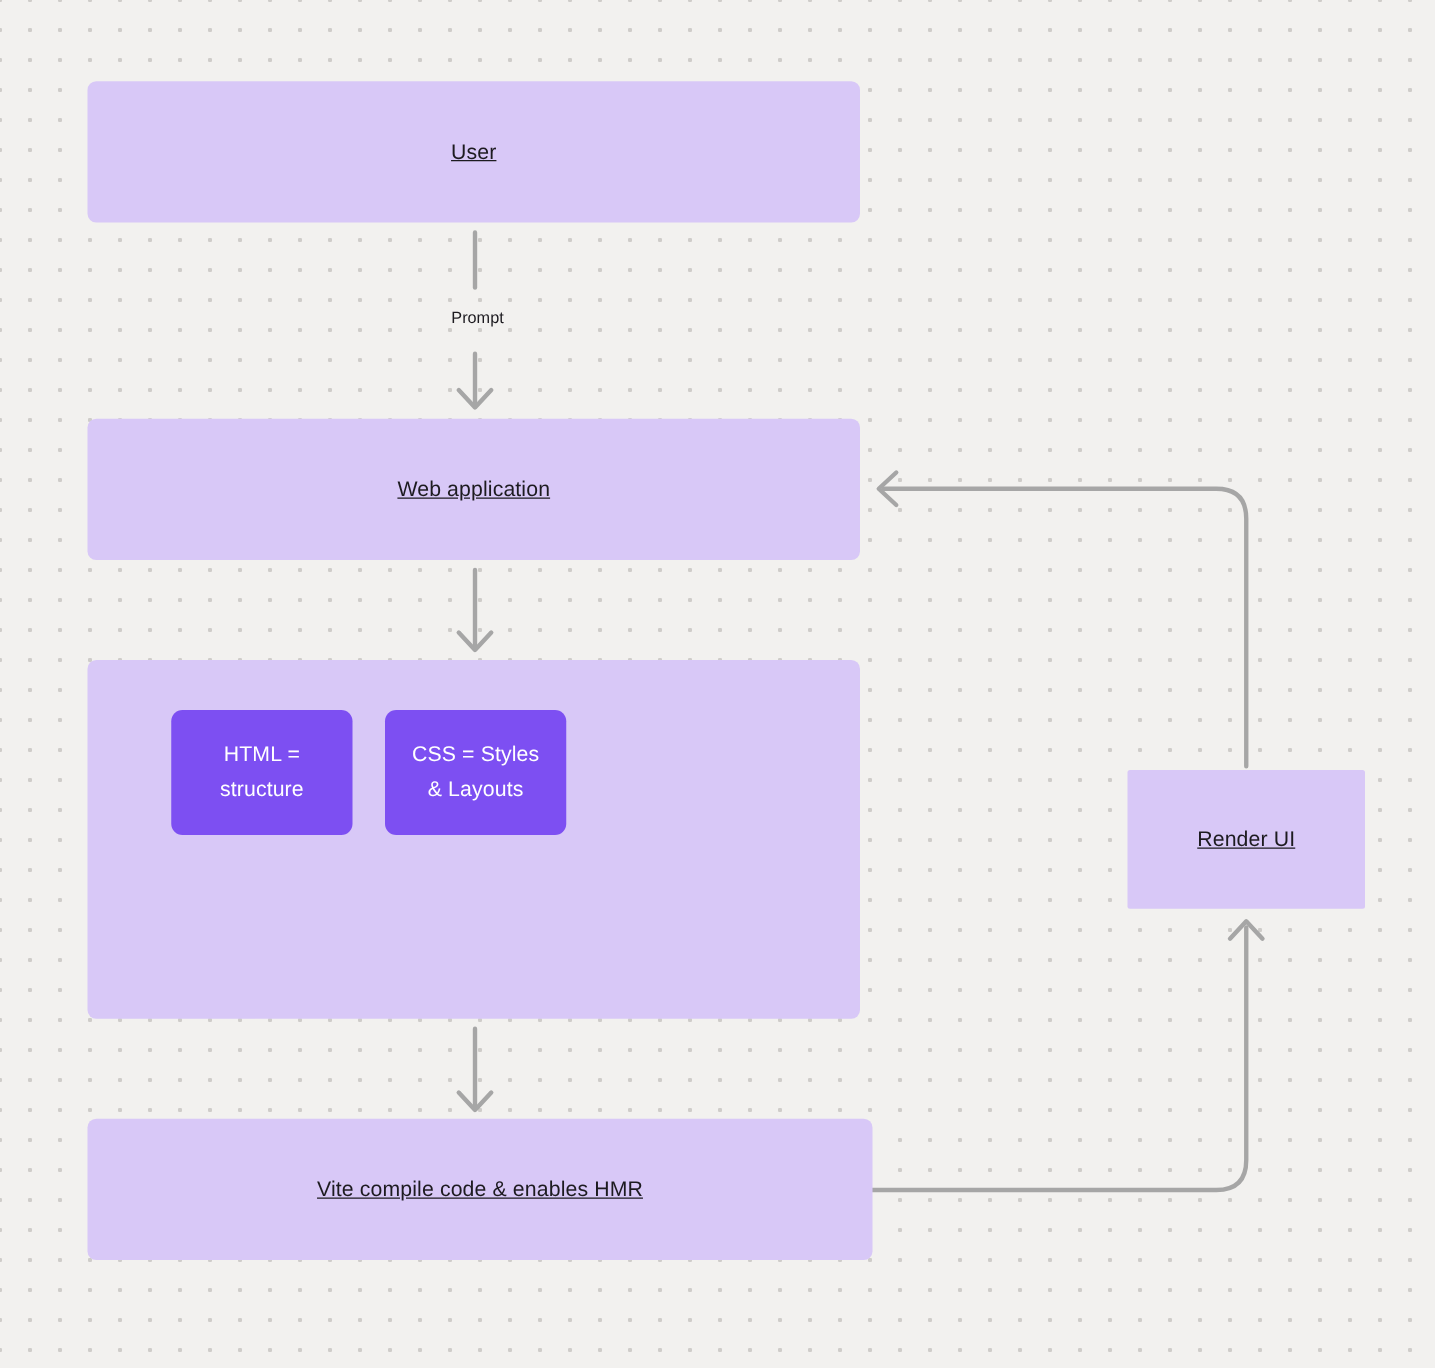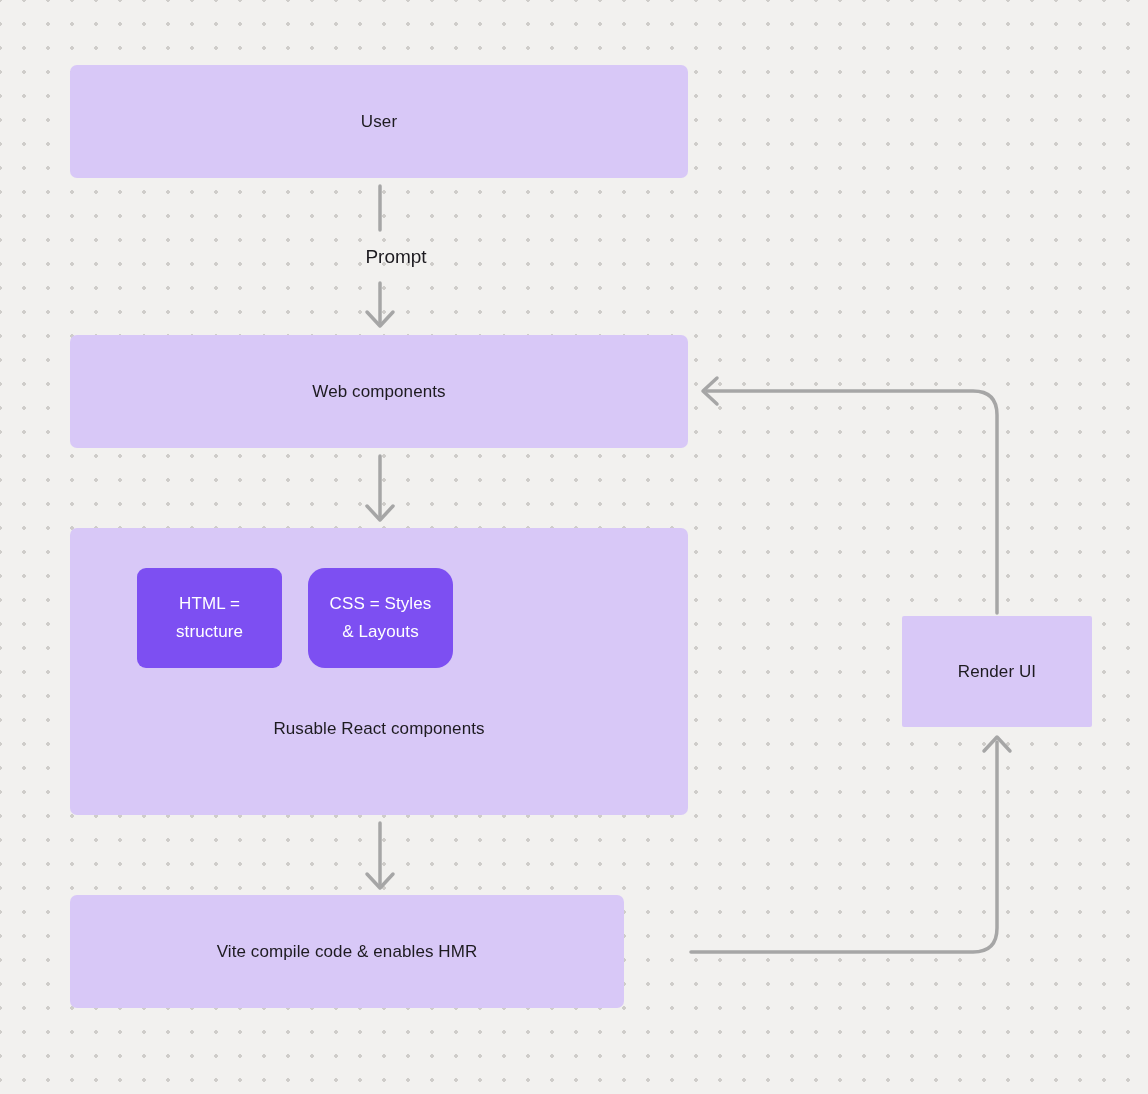--- a/index.html
+++ b/index.html
@@ -32,60 +32,61 @@
   .node {
     position: absolute;
     background: var(--node-fill, #d8c8f7);
     border-radius: 7px;
     display: flex;
     align-items: center;
     justify-content: center;
     color: var(--text-dark, #1d1b20);
     font-size: 17px;
     letter-spacing: 0.1px;
+    text-decoration: underline;
   }
   .node-user          { left: 70px;  top: 65px;  width: 618px; height: 113px; }
   .node-webapp        { left: 70px;  top: 335px; width: 618px; height: 113px; }
   .node-components    { left: 70px;  top: 528px; width: 618px; height: 287px; display: block; }
-  .node-vite          { left: 70px;  top: 895px; width: 554px; height: 113px; }
+  .node-vite          { left: 70px;  top: 895px; width: 628px; height: 113px; }
   .node-renderui      { left: 902px; top: 616px; width: 190px; height: 111px; border-radius: 2px; }
   .chip {
     position: absolute;
     width: 145px;
     height: 100px;
     border-radius: 9px;
     background: var(--chip-fill, #7d4ff2);
     color: var(--text-light, #ffffff);
     display: flex;
     align-items: center;
     justify-content: center;
     text-align: center;
     font-size: 17px;
     line-height: 1.65;
     white-space: pre-line;
   }
   .chip-html { left: 67px;  top: 40px; text-align: center; }
-  .chip-css  { left: 238px; top: 40px; border-radius: 17px; }
+  .chip-css  { left: 238px; top: 40px; }
   .chip-js   { left: 408px; top: 40px; }
   .group-caption {
     position: absolute;
     left: 0;
     top: 191px;
     width: 100%;
     text-align: center;
     font-size: 17px;
     color: var(--text-dark, #1d1b20);
   }
   .edge-label {
     position: absolute;
-    left: 346px;
+    left: 332px;
     top: 246px;
     width: 100px;
     text-align: center;
-    font-size: 19px;
+    font-size: 13px;
     color: var(--text-dark, #1d1b20);
   }
 </style>
 </head>
 <body>
 
 <div class="canvas">
 
   <svg class="connectors" width="1148" height="1094" viewBox="0 0 1148 1094">
     <g>
@@ -111,33 +112,32 @@
     </g>
   </svg>
 
   <div class="node node-user">
     <span>User</span>
   </div>
 
   <div class="edge-label">Prompt</div>
 
   <div class="node node-webapp">
-    <span>Web components</span>
+    <span>Web application</span>
   </div>
 
   <div class="node node-components">
     <div class="chip chip-html">
       <span>HTML =
 structure</span>
     </div>
     <div class="chip chip-css">
       <span>CSS = Styles
 &amp; Layouts</span>
     </div>
-    <div class="group-caption">Rusable React components</div>
   </div>
 
   <div class="node node-vite">
     <span>Vite compile code &amp; enables HMR</span>
   </div>
 
   <div class="node node-renderui">
     <span>Render UI</span>
   </div>
 

